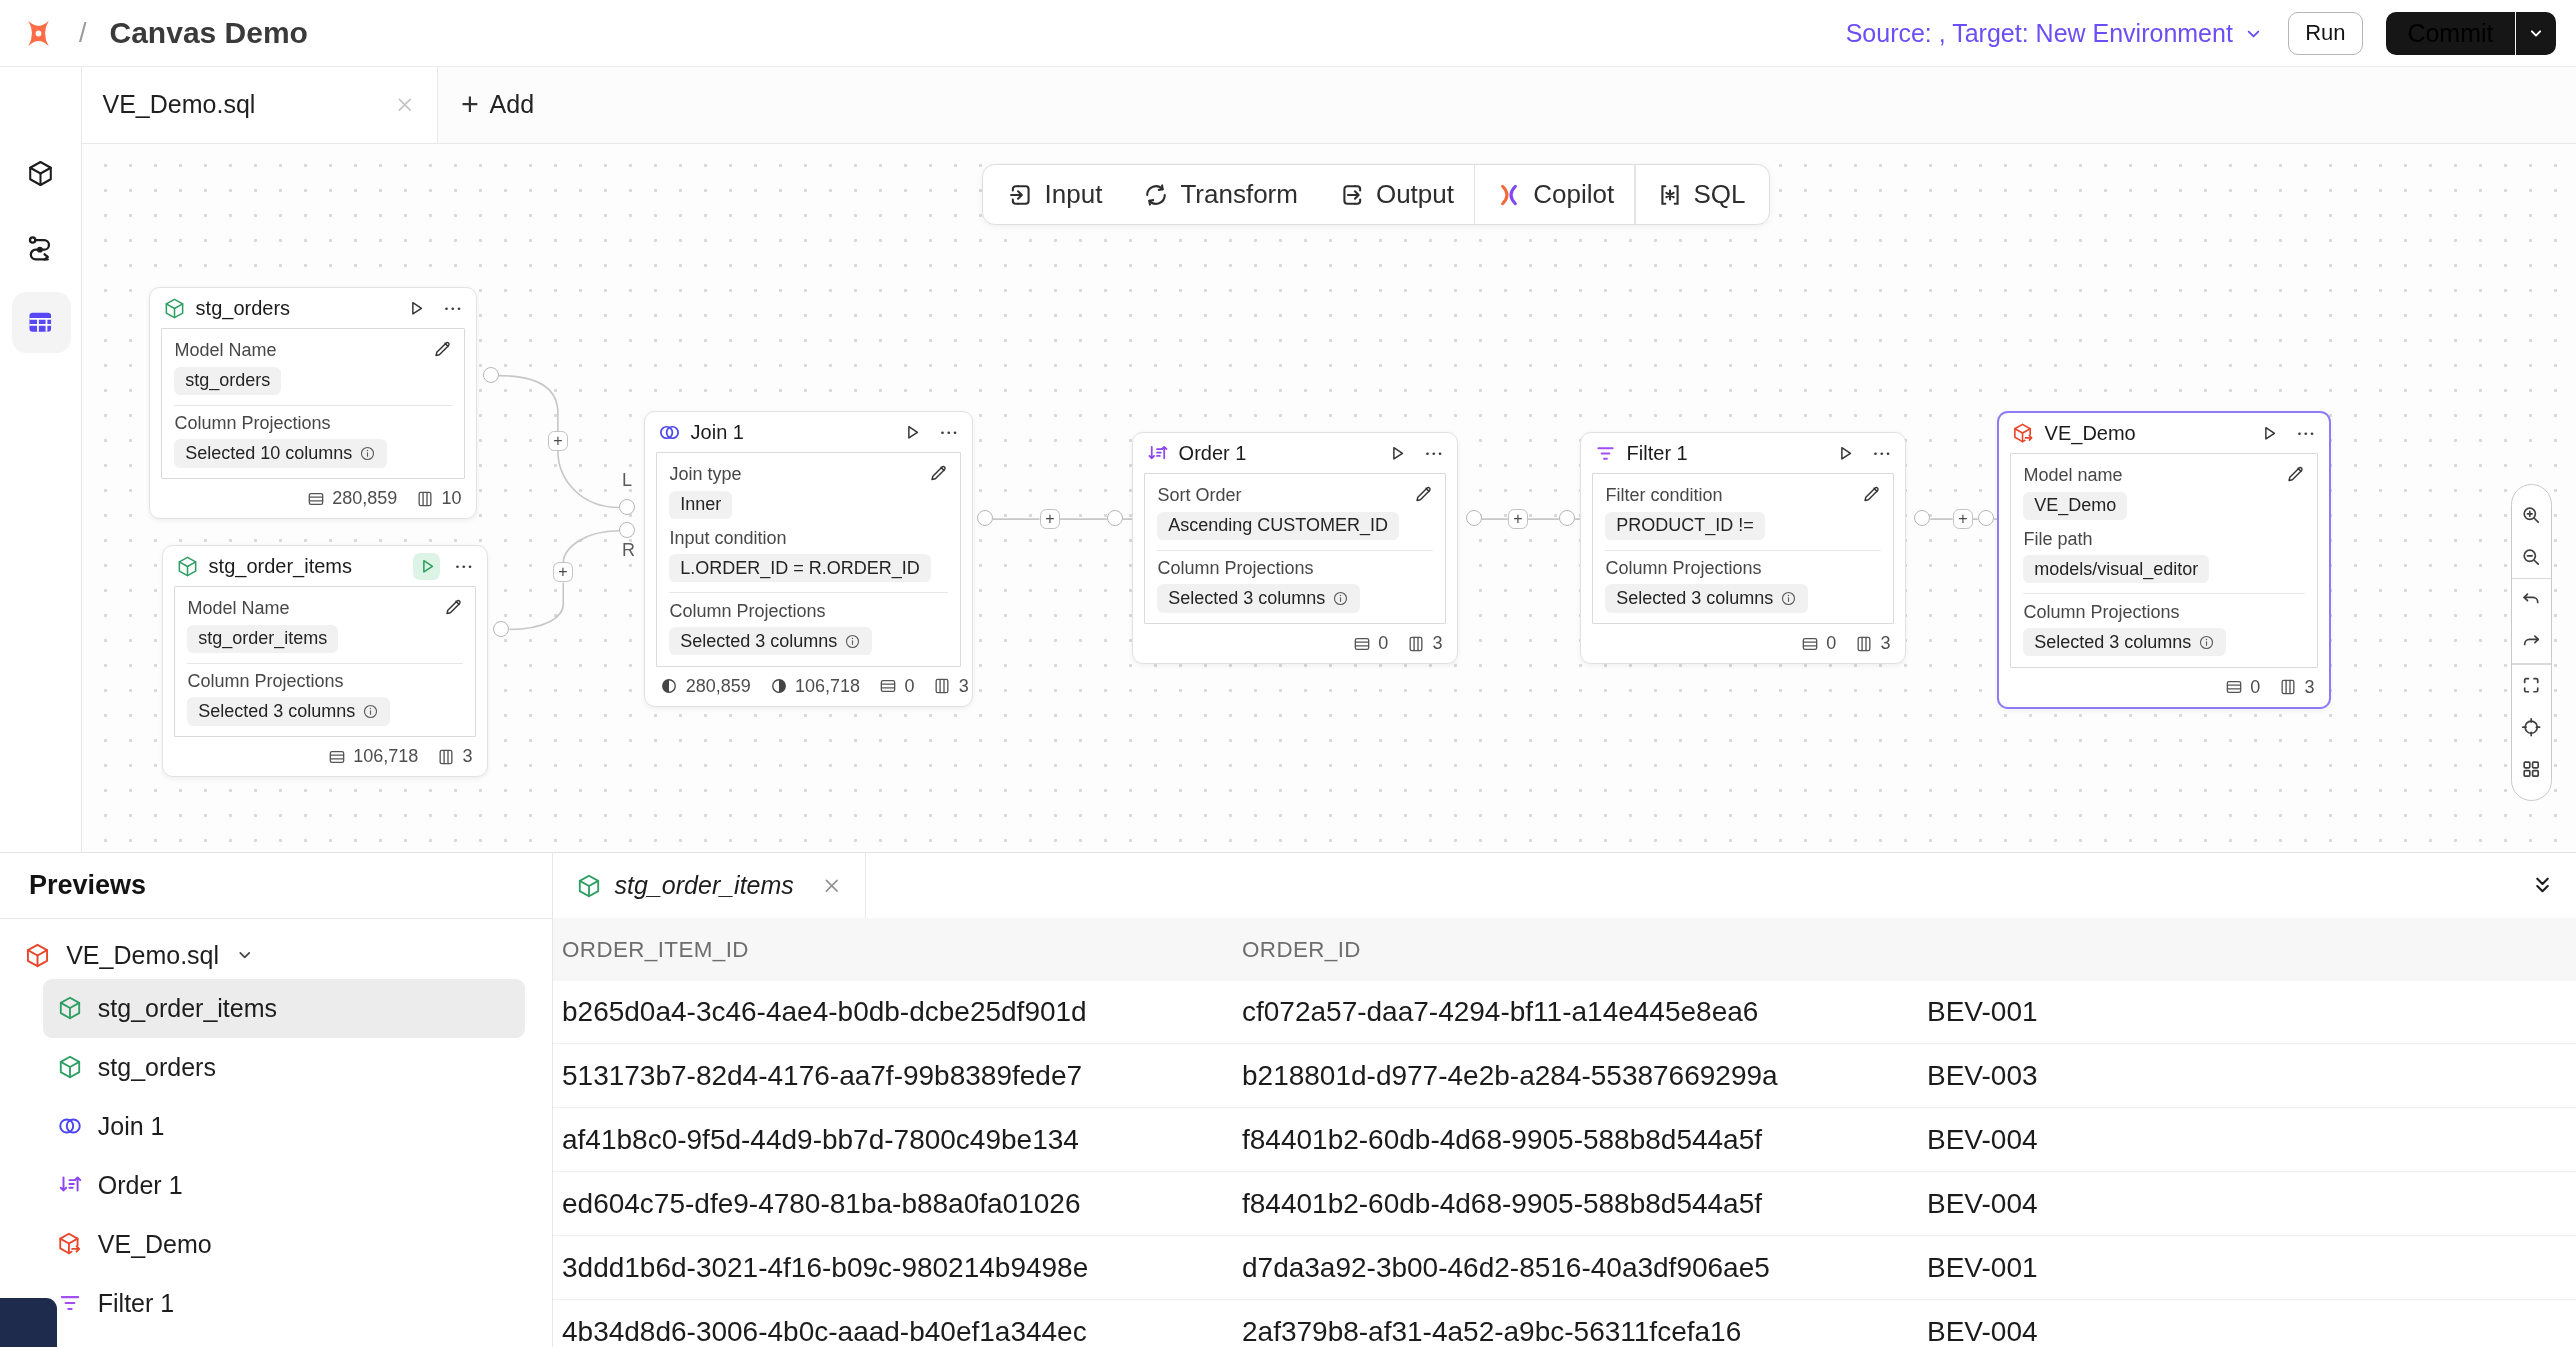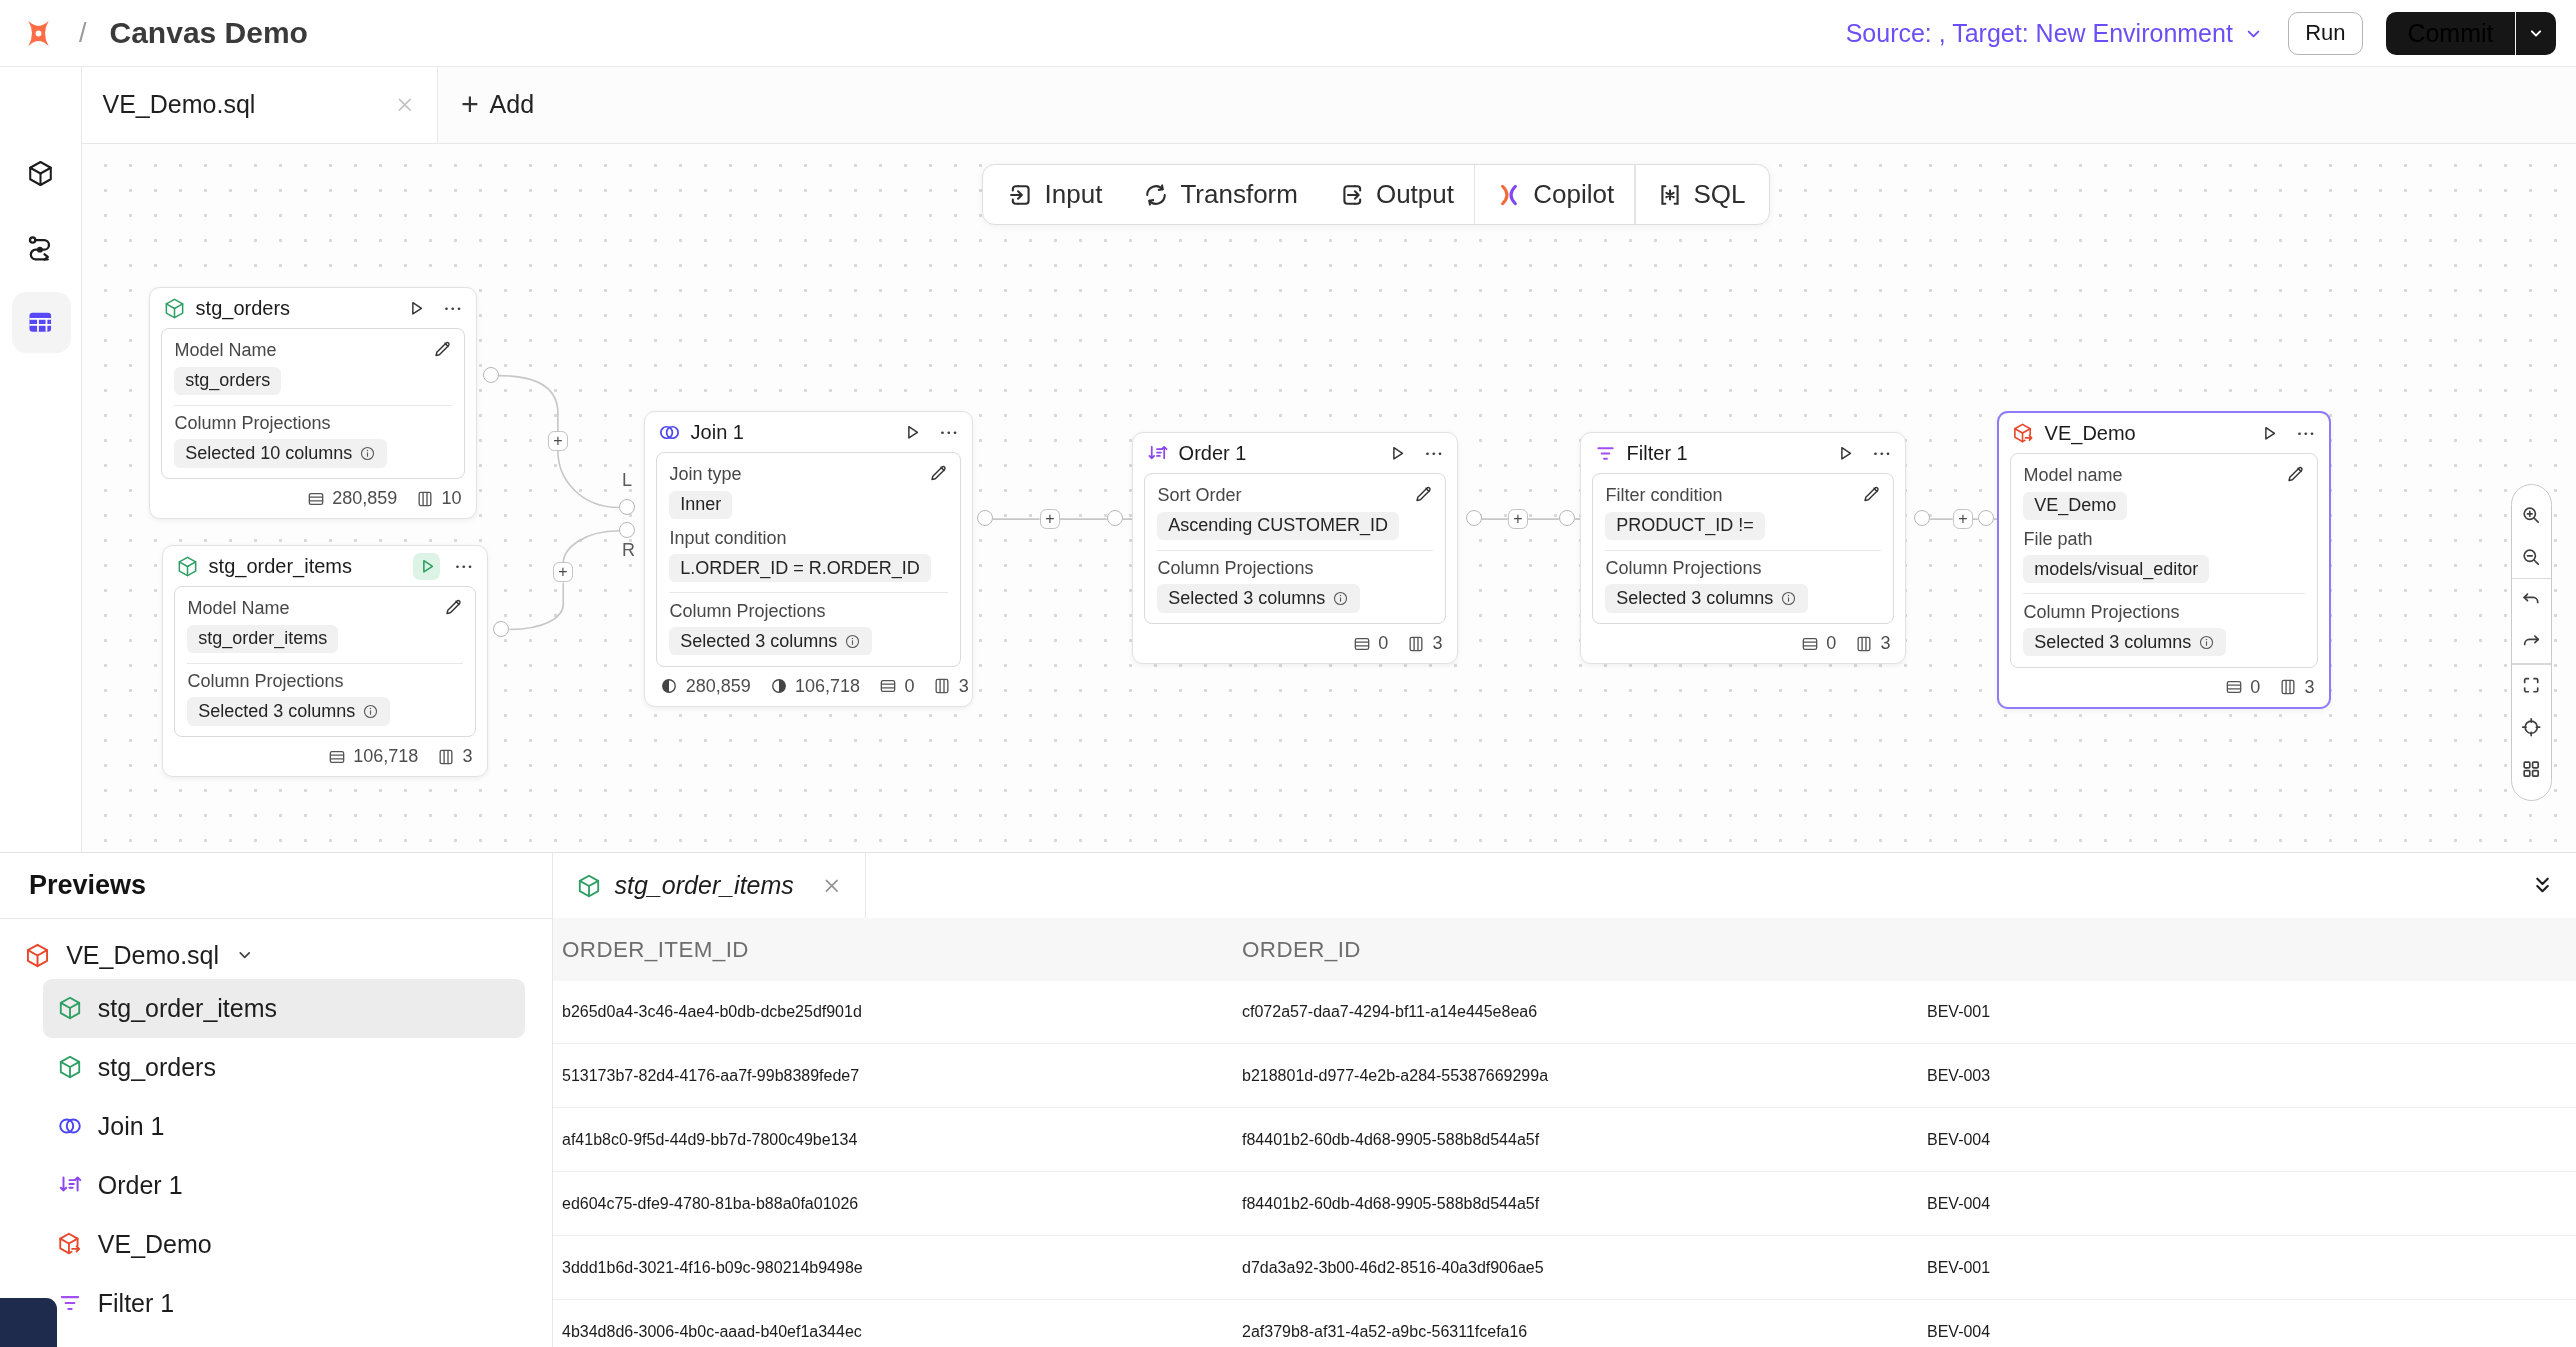--- a/index.html
+++ b/index.html
@@ -72,21 +72,21 @@
         box-shadow:0 1.8px 5.4px rgba(0,0,0,.06);z-index:5;box-sizing:border-box}
   .node.selected{border:2.2px solid #8f7af8}
   .nheader{display:flex;align-items:center;gap:10px;padding:7.2px 12.6px 6.3px}
   .nheader .nicon{width:23px;height:23px;flex:0 0 auto}
   .ntitle{font-size:20px;font-weight:500;color:#1b1b1b;white-space:nowrap}
   .nhr{margin-left:auto;display:flex;align-items:center;gap:12.6px}
   .playbtn{width:27px;height:27px;display:flex;align-items:center;justify-content:center;border-radius:7.2px}
   .playbtn svg{width:20.6px;height:20.6px}
   .playbtn.active{background:#dcf3e5}
   .dotsbtn svg{width:21.5px;height:21.5px}
-  .ncard{margin:0 10.8px 7.2px;border:1.3px solid #dadada;border-radius:8px;padding:8px 12.6px 10.8px;position:relative}
+  .ncard{margin:0 10.8px 7.2px;border:1.3px solid #dadada;border-radius:1px;padding:8px 12.6px 10.8px;position:relative}
   .pencil{position:absolute;top:9px;right:10.8px;width:21.5px;height:21.5px}
   .nlabel{font-size:18px;color:#474747;margin:2.7px 0 5.4px;white-space:nowrap}
   .nchip{display:inline-flex;align-items:center;gap:7.2px;background:#f1f1f1;border-radius:6.3px;
          padding:3.6px 10.8px;font-size:18px;color:#242424;font-weight:500;white-space:nowrap}
   .nchip svg{width:17px;height:17px}
   .ndivider{border-top:1.3px solid #e7e7e7;margin:10px 0 7.2px}
   .nfooter{display:flex;align-items:center;justify-content:flex-end;gap:18px;padding:1.8px 14.4px 9px;
            font-size:18px;color:#4d4d4d}
   .nfooter.split{justify-content:space-between}
   .statgrp{display:flex;align-items:center;gap:18px}
@@ -111,21 +111,21 @@
   .ptab{height:100%;display:flex;align-items:center;gap:12.6px;padding:0 23px;border-right:1.3px solid #e8e8e8;
         font-size:25px;font-style:italic;color:#1c1c1c}
   .ptab .tic{width:26px;height:26px}
   .collapse{margin-left:auto;margin-right:21.5px}
   .collapse svg{width:25px;height:25px}
 
   .tblhead{position:absolute;left:553px;top:65px;right:0;height:63px;background:#f7f7f7;
            display:grid;grid-template-columns:680px 685px auto;align-items:center;padding-left:9px;
            font-size:22.4px;color:#6e6e6e;letter-spacing:0.4px}
   .tblrow{display:grid;grid-template-columns:680px 685px auto;align-items:center;height:63px;
-          padding-left:9px;border-bottom:1.3px solid #efefef;font-size:16px;color:#1b1b1b;white-space:nowrap}
+          padding-left:9px;border-bottom:1.3px solid #efefef;font-size:28px;color:#1b1b1b;white-space:nowrap}
   .tblbody{position:absolute;left:553px;top:127px;right:0;bottom:0;overflow:hidden}
 
   .corner-badge{position:absolute;left:0;bottom:0;width:57px;height:50px;background:#1e2b4d;
                 border-top-right-radius:10.8px;z-index:60}
 </style>
 </head>
 <body>
 
 <div class="app">
 

